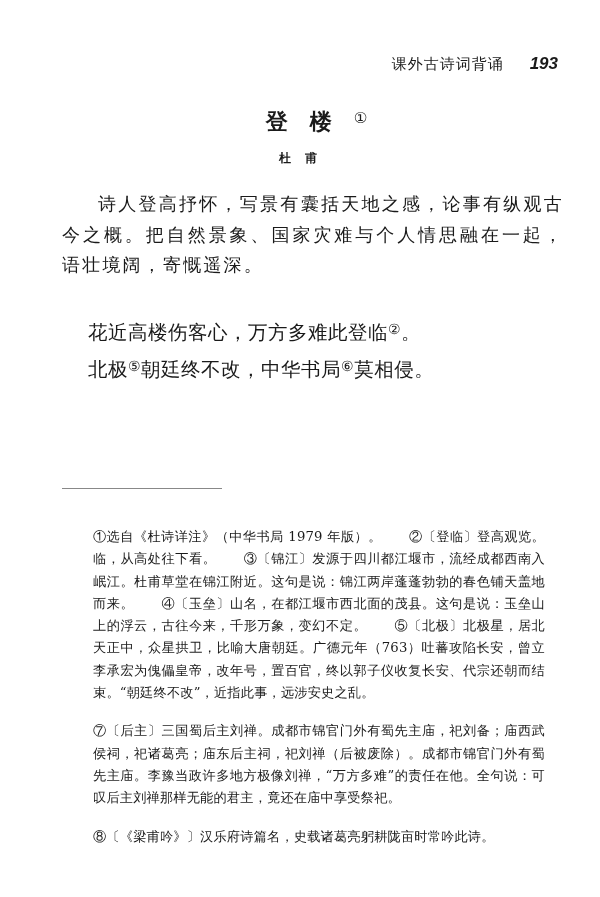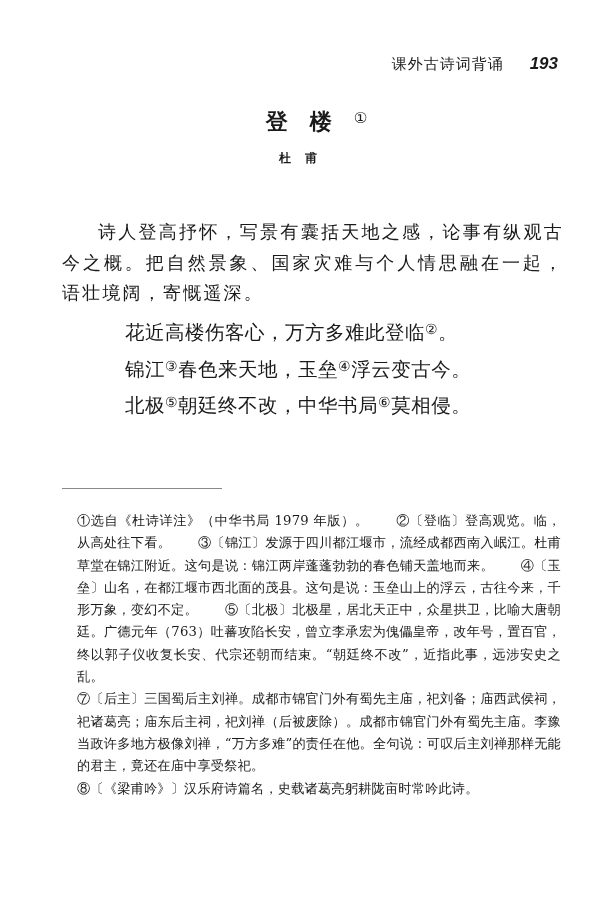--- a/index.html
+++ b/index.html
@@ -22,38 +22,37 @@
     .title sup { font-size: 15px; font-weight: normal; letter-spacing: 0; vertical-align: 6px; }
     .author {
       position: absolute; top: 150px; left: 0; width: 600px; text-align: center;
       font-size: 12px; font-weight: bold; letter-spacing: 14px; padding-left: 10px; box-sizing: border-box;
     }
     .intro {
       position: absolute; top: 189px; left: 62px; width: 502px;
       font-size: 18px; line-height: 30.5px; text-indent: 36px;
       letter-spacing: 2.2px; text-align: justify;
       font-family: "DejaVu Sans", sans-serif;
-      margin-top: 28px;
     }
     .poem {
       position: absolute; top: 313px; left: 88px; width: 420px;
       font-size: 19.5px; line-height: 32.5px; letter-spacing: 0.5px;
     }
-    .poem-line { white-space: nowrap; margin-left: 37px; }
+    .poem-line { white-space: nowrap; }
     .poem sup, .n { font-size: 14px; vertical-align: 5px; }
     .divider {
       position: absolute; top: 488px; left: 62px; width: 160px; height: 0;
       border-top: 1px solid #888;
     }
     .notes {
       position: absolute; top: 510px; left: 77px; width: 484px;
       font-size: 13.2px; line-height: 22.3px; text-align: justify;
       letter-spacing: 0.2px;
     }
-    .note-para { margin: 0; }
+    .note-para { margin: 16px; }
   </style>
 </head>
 <body>
 
 <div class="header">
   <span class="header-title">课外古诗词背诵</span>
   <span class="page-num">193</span>
 </div>
 
 <div class="title">
@@ -62,23 +61,20 @@
 
 <div class="author">杜甫</div>
 
 <div class="intro">诗人登高抒怀，写景有囊括天地之感，论事有纵观古今之概。把自然景象、国家灾难与个人情思融在一起，语壮境阔，寄慨遥深。</div>
 
 <div class="poem">
   <div class="poem-line">
     <span>花近高楼伤客心，万方多难此登临</span><span class="n">②</span><span>。</span>
   </div>
   <div class="poem-line">
-    <span>锦江</span><span class="n">③</span><span>春色来天地，玉垒</span><span class="n">④</span><span>浮云变古今。</span>
-  </div>
-  <div class="poem-line">
     <span>北极</span><span class="n">⑤</span><span>朝廷终不改，中华书局</span><span class="n">⑥</span><span>莫相侵。</span>
   </div>
 </div>
 
 <div class="divider"></div>
 
 <div class="notes">
   <p class="note-para">①选自《杜诗详注》（中华书局 1979 年版）。　　②〔登临〕登高观览。临，从高处往下看。　　③〔锦江〕发源于四川都江堰市，流经成都西南入岷江。杜甫草堂在锦江附近。这句是说：锦江两岸蓬蓬勃勃的春色铺天盖地而来。　　④〔玉垒〕山名，在都江堰市西北面的茂县。这句是说：玉垒山上的浮云，古往今来，千形万象，变幻不定。　　⑤〔北极〕北极星，居北天正中，众星拱卫，比喻大唐朝廷。广德元年（763）吐蕃攻陷长安，曾立李承宏为傀儡皇帝，改年号，置百官，终以郭子仪收复长安、代宗还朝而结束。“朝廷终不改”，近指此事，远涉安史之乱。</p>
   <p class="note-para">⑦〔后主〕三国蜀后主刘禅。成都市锦官门外有蜀先主庙，祀刘备；庙西武侯祠，祀诸葛亮；庙东后主祠，祀刘禅（后被废除）。成都市锦官门外有蜀先主庙。李豫当政许多地方极像刘禅，“万方多难”的责任在他。全句说：可叹后主刘禅那样无能的君主，竟还在庙中享受祭祀。</p>
   <p class="note-para">⑧〔《梁甫吟》〕汉乐府诗篇名，史载诸葛亮躬耕陇亩时常吟此诗。</p>

